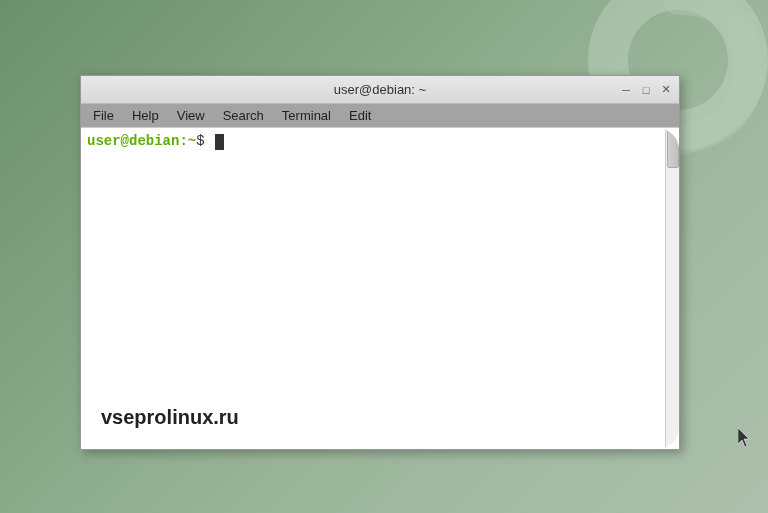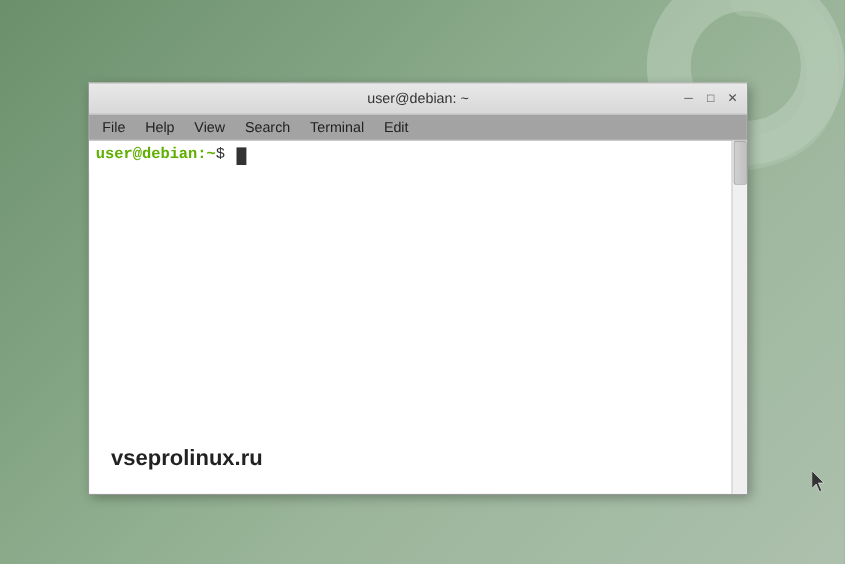--- a/index.html
+++ b/index.html
@@ -217,21 +217,21 @@
 
     <div class="menu-bar">
       <span class="menu-item">File</span>
       <span class="menu-item">Help</span>
       <span class="menu-item">View</span>
       <span class="menu-item">Search</span>
       <span class="menu-item">Terminal</span>
       <span class="menu-item">Edit</span>
     </div>
 
-    <div style="flex:1; position:relative; overflow:hidden;">
+    <div style="flex:1; position:relative; overflow:hidden;border-radius:22px;">
       <div class="terminal-content">
         <div class="prompt-line">
           <span class="prompt-user">user@debian:~</span>
           <span class="prompt-symbol">$&nbsp;</span>
           <span class="cursor-block"></span>
         </div>
       </div>
 
       <div class="watermark">vseprolinux.ru</div>
 

